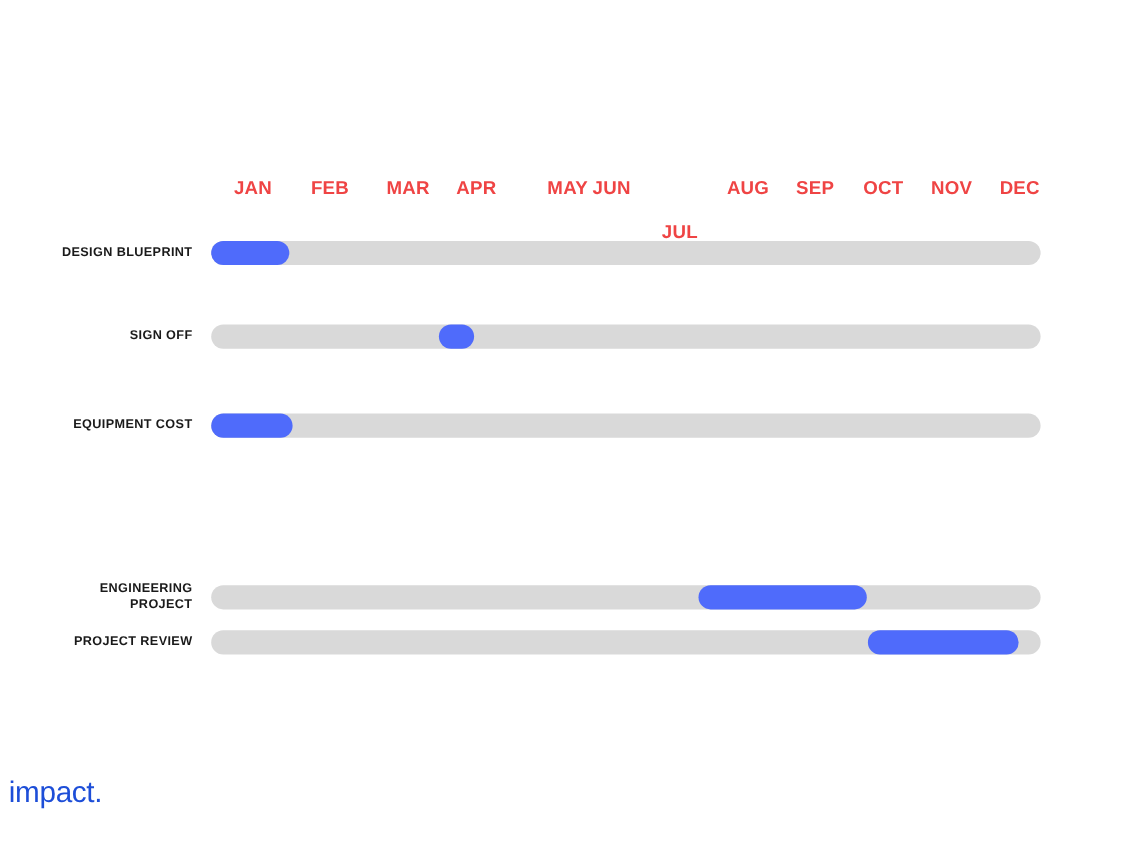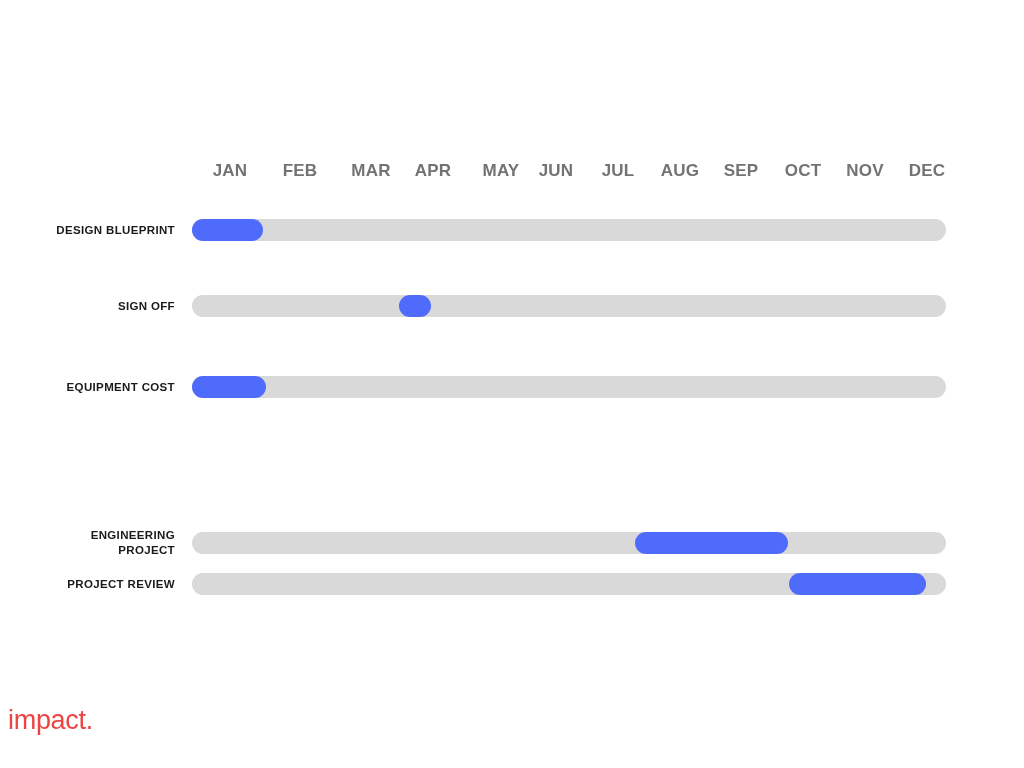--- a/index.html
+++ b/index.html
@@ -31,21 +31,21 @@
     top: 160px;
     width: 754px;
     height: 26px;
   }
   .month-label {
     position: absolute;
     top: 0;
     transform: translateX(-50%);
     font-size: 17px;
     font-weight: 700;
-    color: #737373;
+    color: #ef4444;
     letter-spacing: 0.2px;
     white-space: nowrap;
     line-height: 22px;
   }
 
   
   .rows-area {
     position: absolute;
     left: 0;
     top: 0;
@@ -89,39 +89,39 @@
     border-radius: 11px;
   }
 
   
   .logo {
     position: absolute;
     left: 8px;
     top: 704px;
     font-size: 27px;
     font-weight: 400;
-    color: #ef4444;
+    color: #1d4ed8;
     letter-spacing: -0.3px;
     line-height: 32px;
     text-align: right;
   }
 </style>
 </head>
 <body>
 
 <div class="chart-wrap">
 
   <div class="months-row">
       <div class="month-label" style="left: 38px;">JAN</div>
       <div class="month-label" style="left: 108px;">FEB</div>
       <div class="month-label" style="left: 179px;">MAR</div>
       <div class="month-label" style="left: 241px;">APR</div>
-      <div class="month-label" style="left: 303px; padding-left: 12px;">MAY</div>
+      <div class="month-label" style="left: 318px; padding-left: 12px;">MAY</div>
       <div class="month-label" style="left: 364px;">JUN</div>
-      <div class="month-label" style="left: 426px;">JUL</div>
+      <div class="month-label" style="left: 426px; margin-top: 40px;">JUL</div>
       <div class="month-label" style="left: 488px;">AUG</div>
       <div class="month-label" style="left: 549px;">SEP</div>
       <div class="month-label" style="left: 611px;">OCT</div>
       <div class="month-label" style="left: 673px;">NOV</div>
       <div class="month-label" style="left: 735px;">DEC</div>
     </div>
 
   <div class="rows-area">
       <div class="gantt-row" style="top: 219px; padding-left: 32px;">
         <div class="row-label">DESIGN BLUEPRINT</div>

